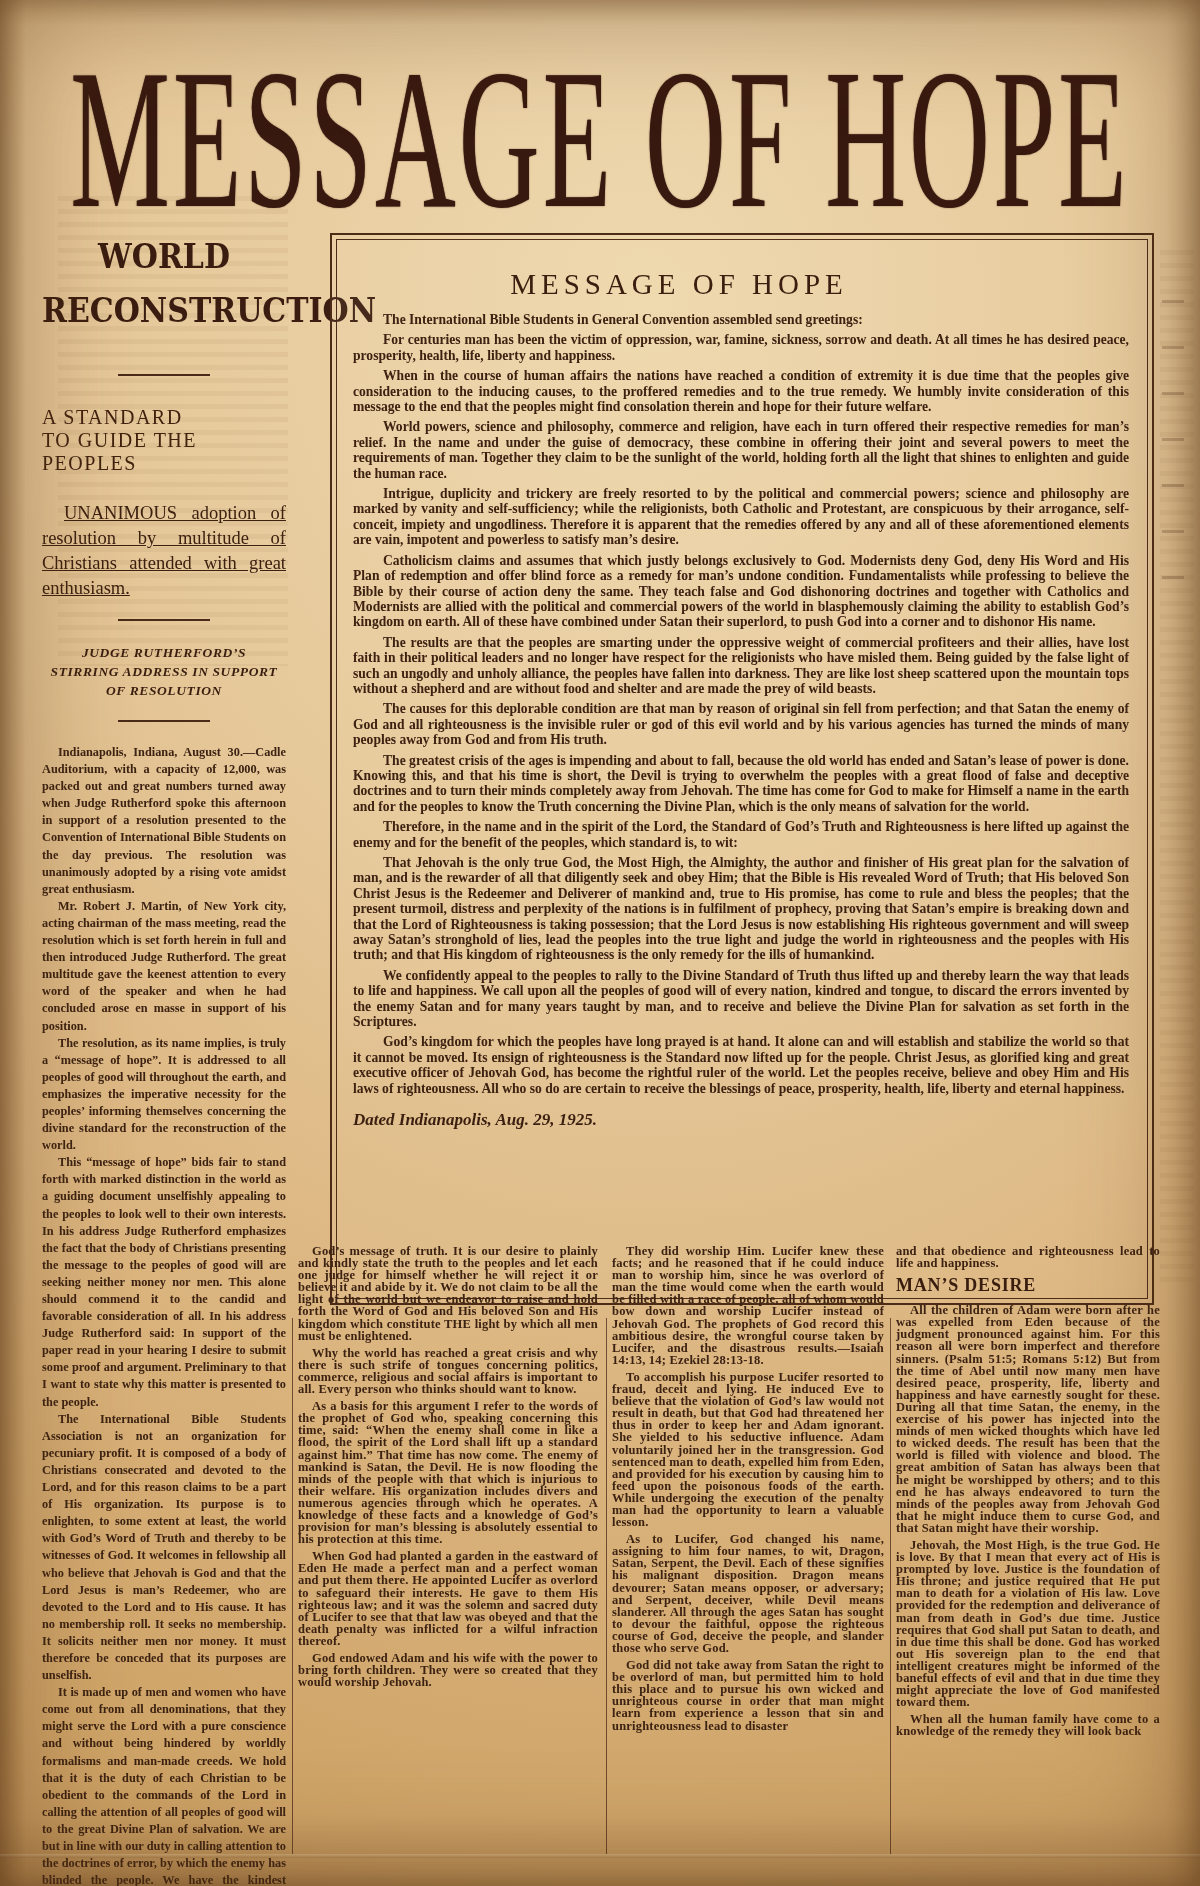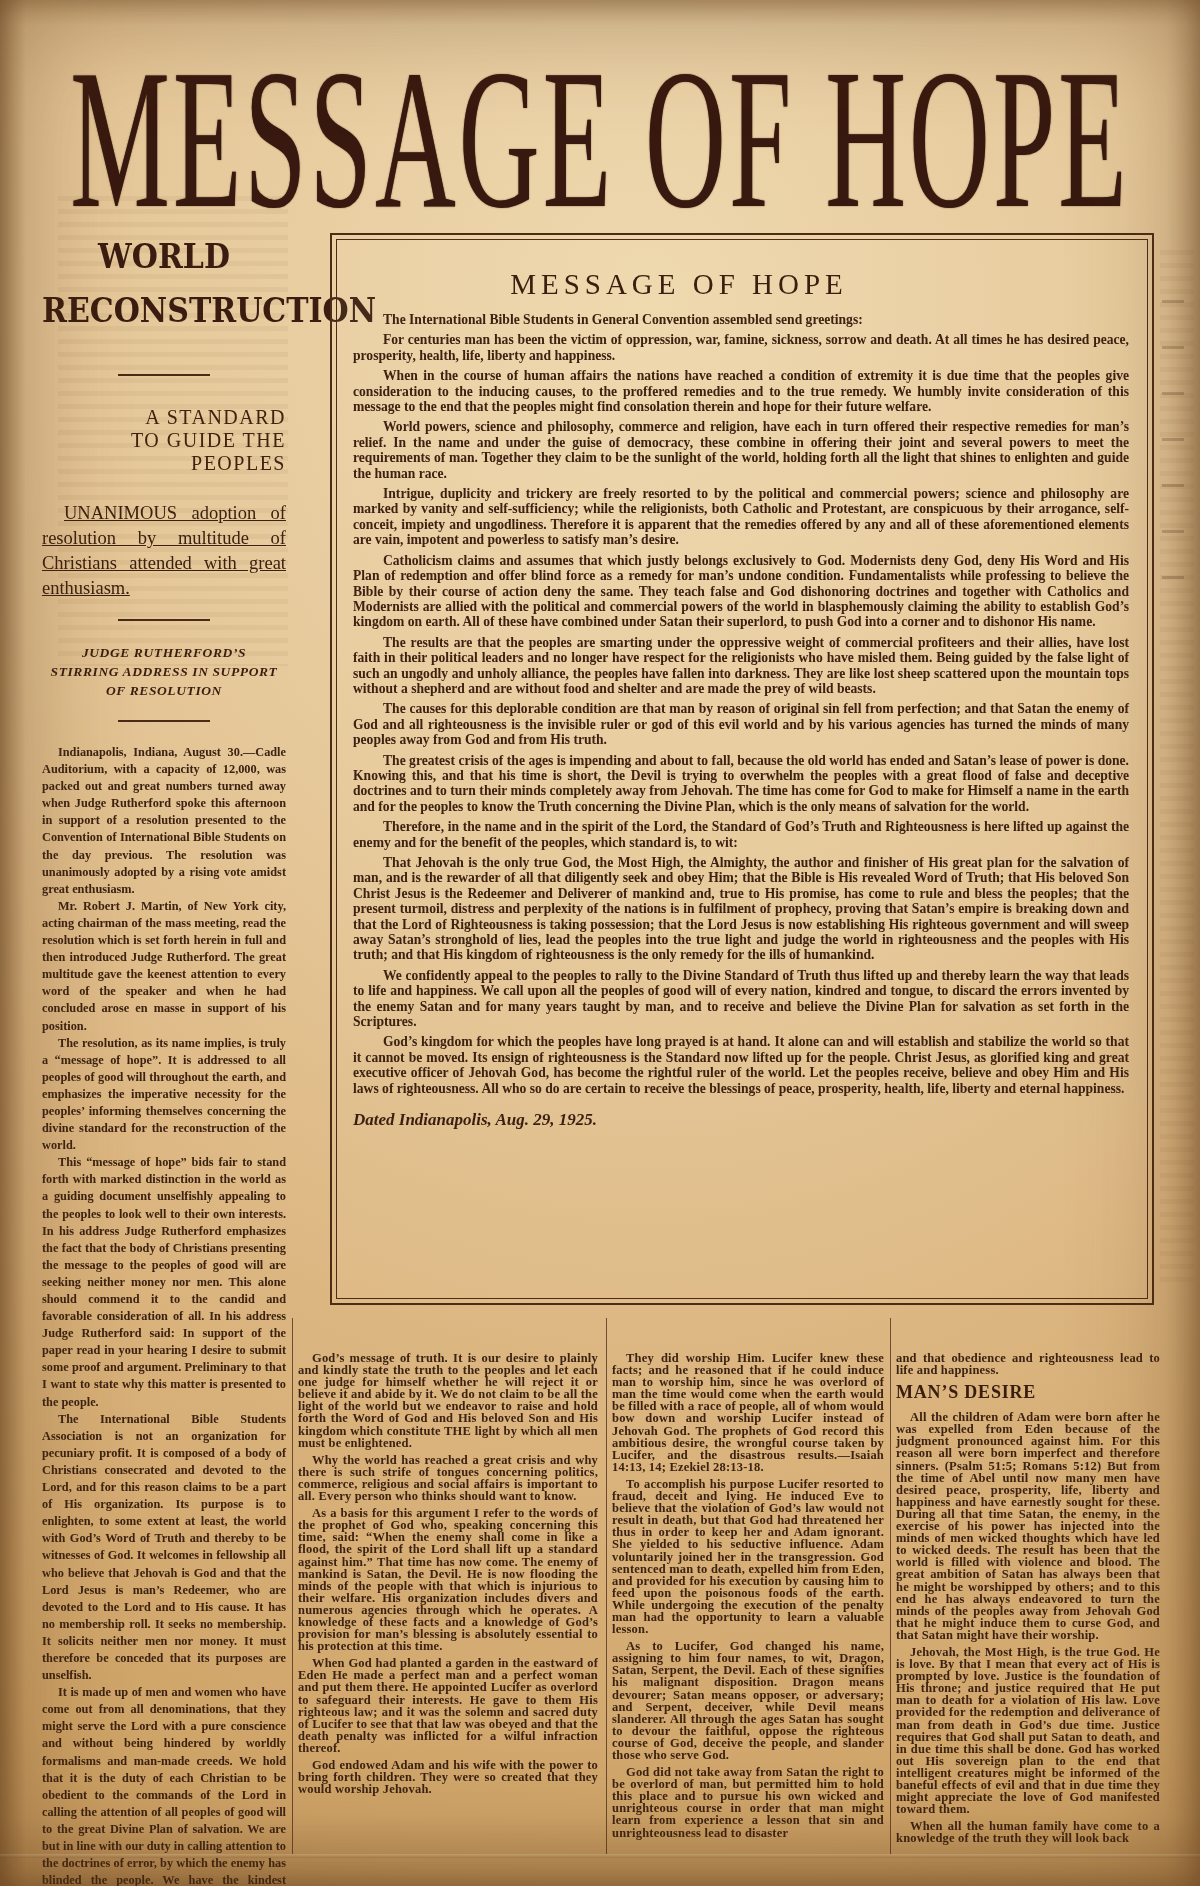--- a/index.html
+++ b/index.html
@@ -33,21 +33,21 @@
 
   
   .left-col{position:absolute;left:42px;top:230px;width:244px;}
   .lc-head{margin:0;text-align:center;font-family:"DejaVu Serif","Liberation Serif",serif;
     font-weight:700;font-size:30px;line-height:48px;color:#3a1d10;letter-spacing:0px;
     transform:scaleY(1.12);transform-origin:50% 0;}
   .divider{width:92px;height:2px;background:#4a2a18;margin:0 auto;}
   .d1{margin-top:48px;}
   .d2{margin-top:18px;}
   .d3{margin-top:20px;}
-  .lc-sub{margin:30px 0 0;text-align:right;font-weight:400;font-size:20px;line-height:23px;
+  .lc-sub{margin:30px 0 0;text-align:left;font-weight:400;font-size:20px;line-height:23px;
     letter-spacing:1.5px;color:#40220f;}
   .lc-deck{margin:26px 0 0;font-size:18.5px;line-height:25px;text-indent:22px;text-align:justify;color:#3c2010;text-decoration:underline;}
   .lc-kicker{margin:22px 0 0;text-align:center;font-weight:700;font-size:13.5px;line-height:19px;
     letter-spacing:.6px;color:#391d0e;font-style:italic;}
   .lc-body{margin-top:22px;}
   .lc-p{margin:0;font-size:12.3px;line-height:17.1px;font-weight:700;text-align:justify;
     text-indent:16px;color:#3c2212;}
 
   
   .res-box{position:absolute;left:330px;top:233px;width:824px;height:1072px;
@@ -55,21 +55,21 @@
   .res-inner{position:absolute;inset:4px;border:1px solid #4c2b17;padding:14px 18px 0 16px;box-sizing:border-box;}
   .box-title{margin:14px 0 0;text-align:center;font-weight:400;font-size:29px;line-height:32px;
     letter-spacing:5px;color:#3b1e0f;transform:translateX(-62px);}
   .salutation{margin:16px 0 0;padding-left:22px;font-weight:400;font-size:27px;line-height:32px;color:#3b1e0f;}
   .box-body{margin-top:12px;}
   .box-p{margin:0 0 5px;font-size:13.6px;line-height:15.4px;font-weight:700;text-align:justify;
     text-indent:30px;color:#3d2212;}
   .dateline{margin:14px 0 0;font-weight:700;font-style:italic;font-size:17px;color:#3a1e0f;}
 
   
-  .bcol{position:absolute;top:1352px;}
+  .bcol{position:absolute;top:1245px;}
   .bcol1{left:298px;width:300px;}
   .bcol2{left:612px;width:272px;}
   .bcol3{left:896px;width:264px;}
   .bc-p{margin:0 0 5px;font-size:12.5px;line-height:12.1px;font-weight:700;text-align:justify;
     text-indent:14px;color:#3c2212;letter-spacing:.2px;}
   .bc-cont{text-indent:0;}
   .mans-desire{margin:6px 0 8px;text-align:left;font-weight:700;font-size:18px;
     letter-spacing:.8px;color:#391d0e;}
   .vrule{position:absolute;top:1318px;width:1px;height:536px;background:rgba(74,42,24,.75);}
   .vr1{left:292px;}
@@ -154,18 +154,18 @@
       <p class="bc-p">As to Lucifer, God changed his name, assigning to him four names, to wit, Dragon, Satan, Serpent, the Devil. Each of these signifies his malignant disposition. Dragon means devourer; Satan means opposer, or adversary; and Serpent, deceiver, while Devil means slanderer. All through the ages Satan has sought to devour the faithful, oppose the righteous course of God, deceive the people, and slander those who serve God.</p>
       <p class="bc-p">God did not take away from Satan the right to be overlord of man, but permitted him to hold this place and to pursue his own wicked and unrighteous course in order that man might learn from experience a lesson that sin and unrighteousness lead to disaster</p>
     </section>
 
   <section class="bcol bcol3">
     <p class="bc-p bc-cont">and that obedience and righteousness lead to life and happiness.</p>
     <h4 class="mans-desire">MAN’S DESIRE</h4>
     <div>
         <p class="bc-p">All the children of Adam were born after he was expelled from Eden because of the judgment pronounced against him. For this reason all were born imperfect and therefore sinners. (Psalm 51:5; Romans 5:12) But from the time of Abel until now many men have desired peace, prosperity, life, liberty and happiness and have earnestly sought for these. During all that time Satan, the enemy, in the exercise of his power has injected into the minds of men wicked thoughts which have led to wicked deeds. The result has been that the world is filled with violence and blood. The great ambition of Satan has always been that he might be worshipped by others; and to this end he has always endeavored to turn the minds of the peoples away from Jehovah God that he might induce them to curse God, and that Satan might have their worship.</p>
         <p class="bc-p">Jehovah, the Most High, is the true God. He is love. By that I mean that every act of His is prompted by love. Justice is the foundation of His throne; and justice required that He put man to death for a violation of His law. Love provided for the redemption and deliverance of man from death in God’s due time. Justice requires that God shall put Satan to death, and in due time this shall be done. God has worked out His sovereign plan to the end that intelligent creatures might be informed of the baneful effects of evil and that in due time they might appreciate the love of God manifested toward them.</p>
-        <p class="bc-p">When all the human family have come to a knowledge of the truth they will look back</p>
+        <p class="bc-p">When all the human family have come to a knowledge of the remedy they will look back</p>
       </div>
   </section>
 
   <div class="crease"></div>
 </div>
 
 </body></html>

